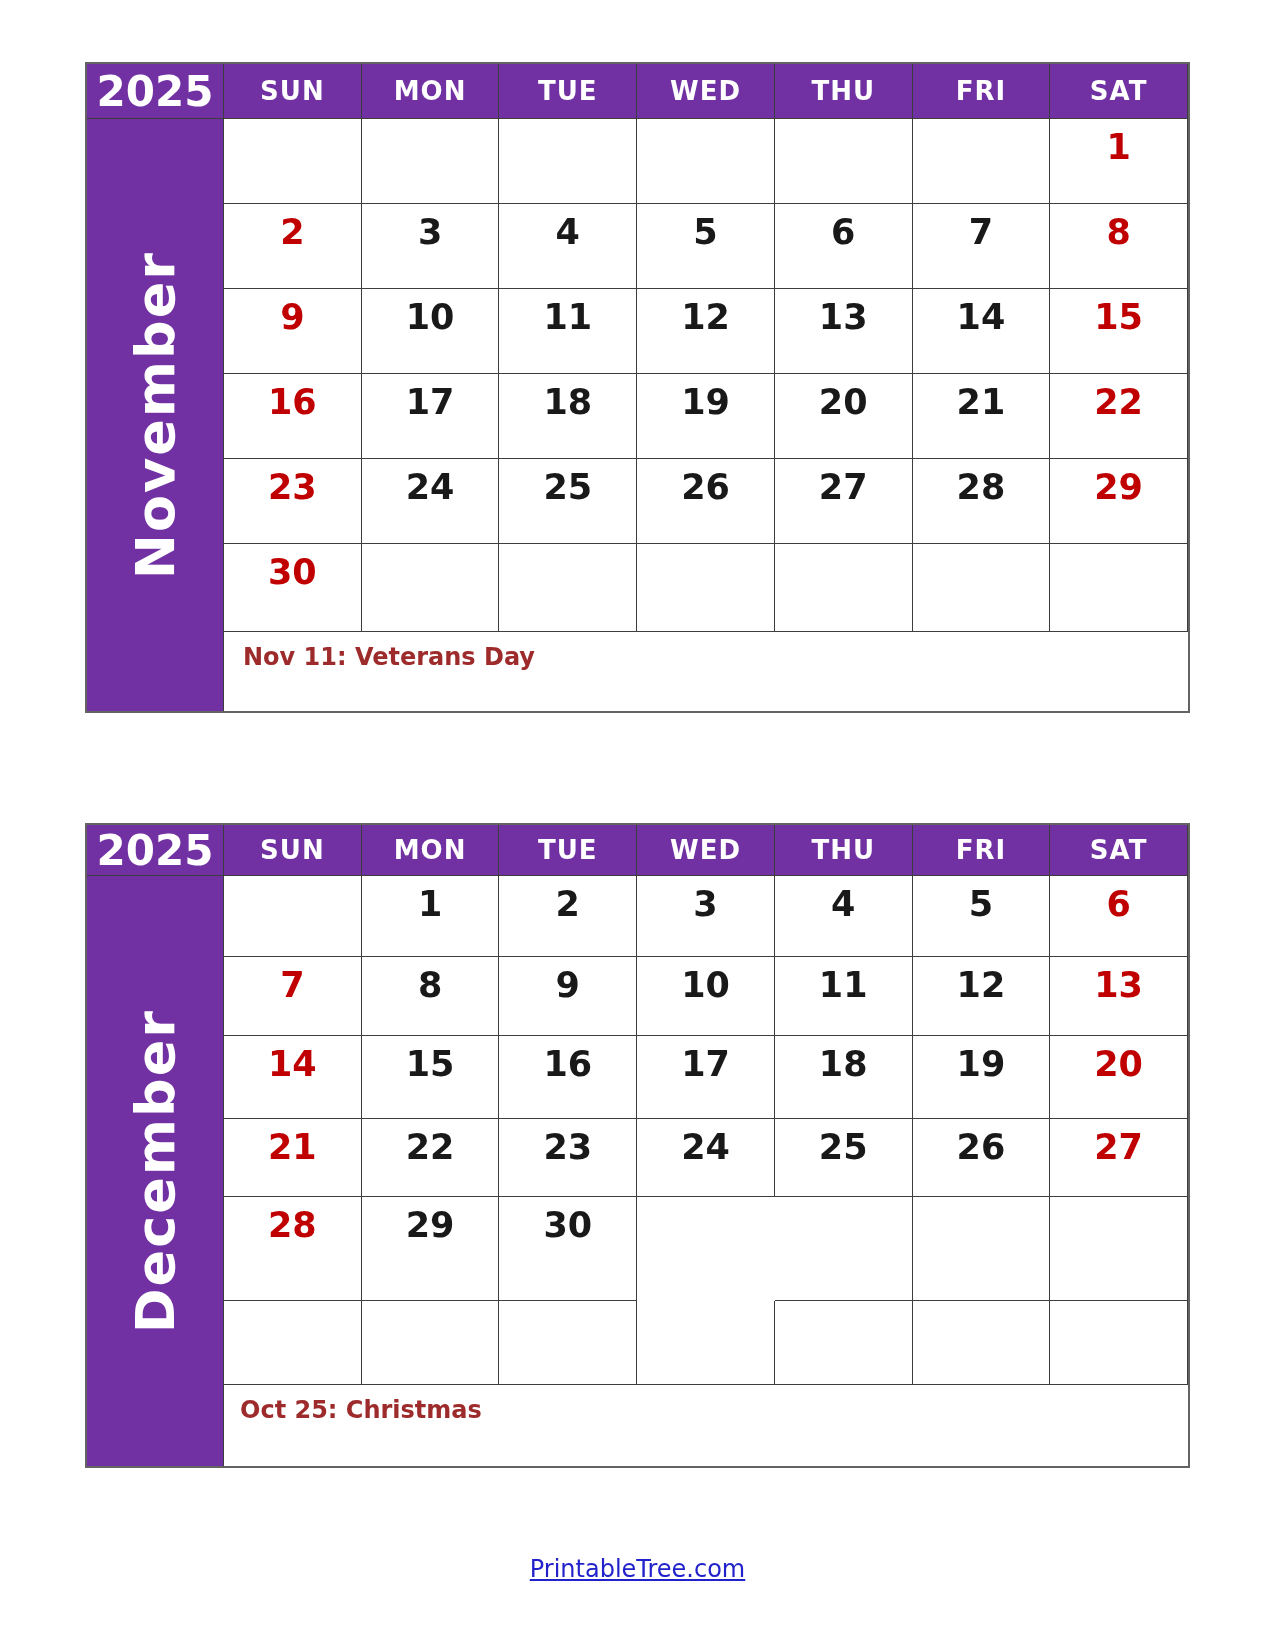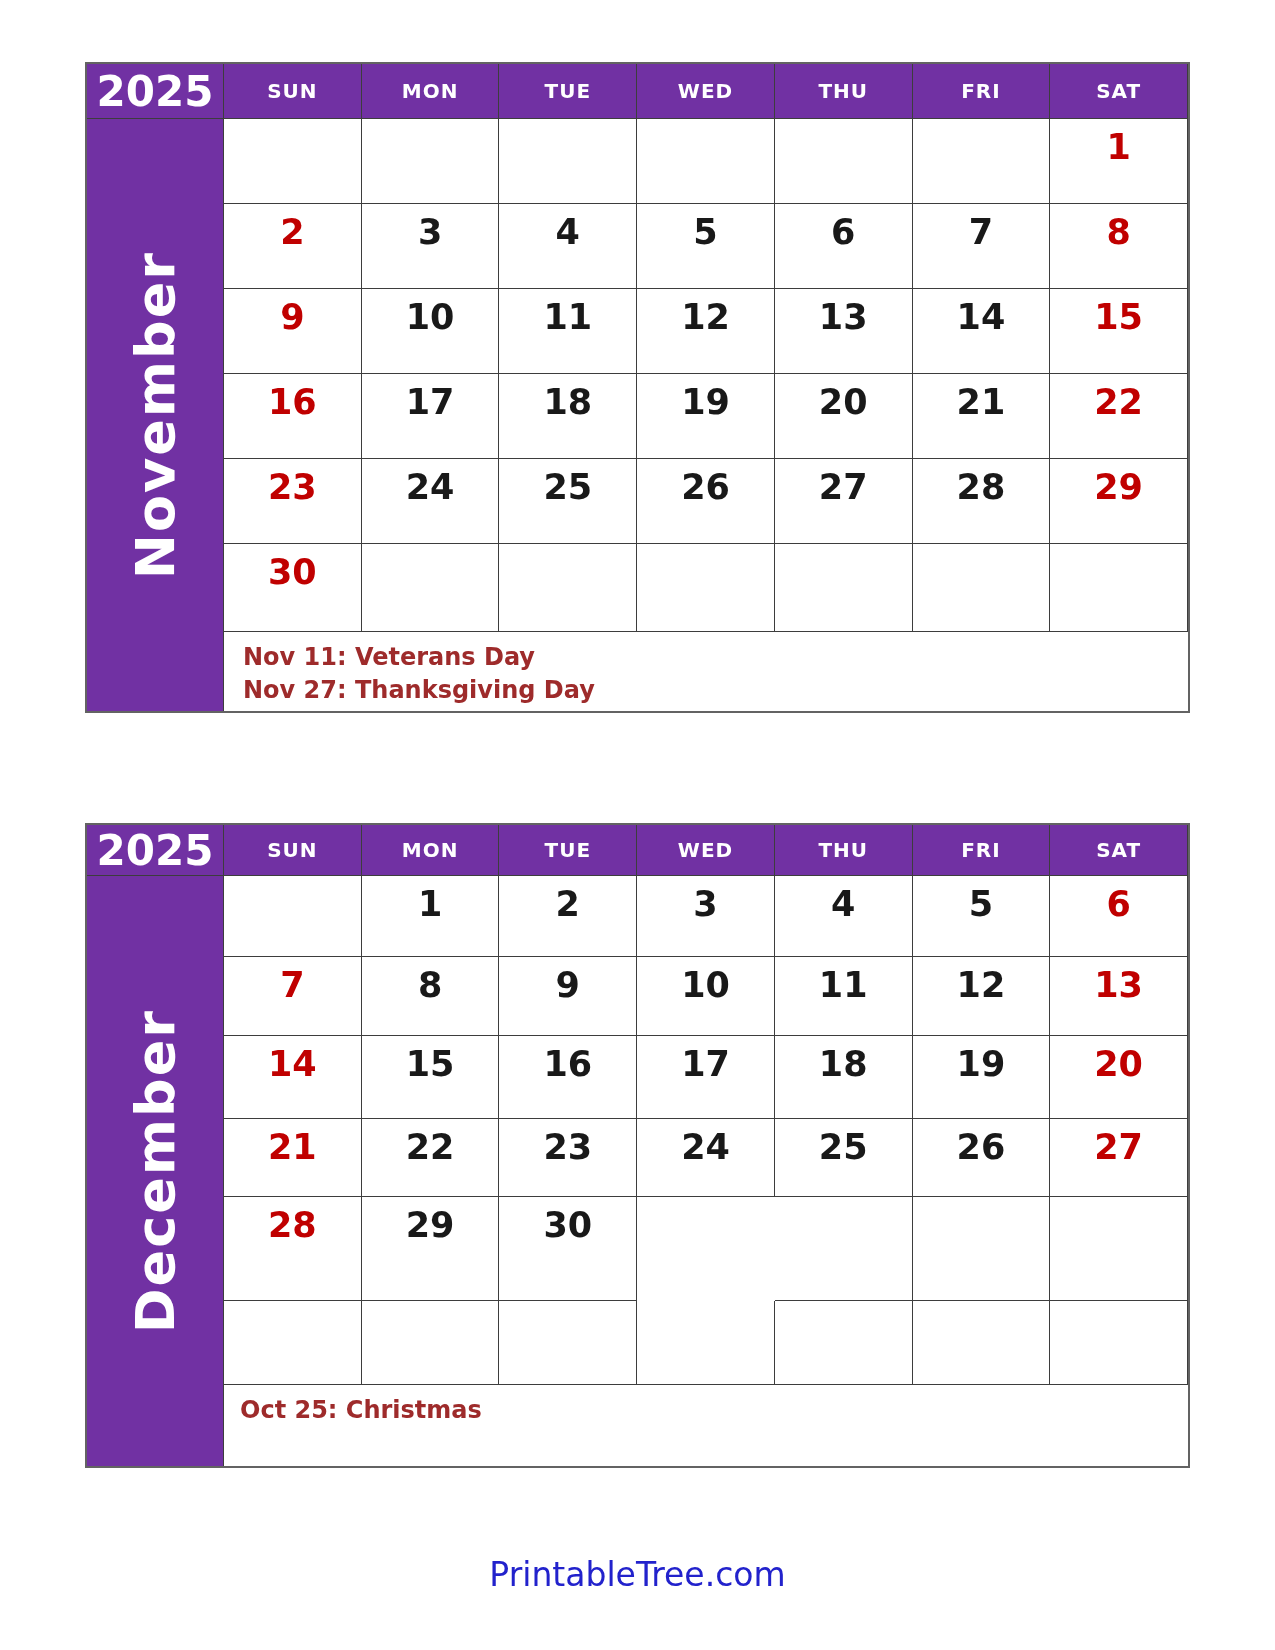--- a/index.html
+++ b/index.html
@@ -27,21 +27,21 @@
   .cal.dec{top:823px;height:645px;grid-template-rows:51px 81px 79px 83px 78px 104px 84px auto;}
   .year-cell{
     grid-column:1;grid-row:1;background:var(--purple);color:#fff;
     display:flex;align-items:center;justify-content:center;
     font-size:42px;font-weight:bold;
     border-right:1px solid var(--grid);border-bottom:1px solid var(--grid);
   }
   .hdr{
     grid-row:1;background:var(--purple);color:#fff;
     display:flex;align-items:center;justify-content:center;
-    font-size:20px;font-weight:bold;letter-spacing:1px;
+    font-size:26px;font-weight:bold;letter-spacing:1px;
     border-right:1px solid var(--grid);border-bottom:1px solid var(--grid);
   }
   .sidebar{
     grid-column:1;grid-row:2 / span 7;background:var(--purple);
     border-right:1px solid var(--grid);
     display:flex;align-items:center;justify-content:center;
   }
   .month-label{
     writing-mode:vertical-rl;transform:rotate(180deg);
     color:#fff;font-size:54px;font-weight:bold;letter-spacing:2px;
@@ -55,34 +55,33 @@
   .holiday-cell{
     grid-column:2 / span 7;background:#fff;
     display:flex;flex-direction:column;justify-content:flex-start;
     padding:9px 0 0 16px;
   }
   .holiday-line{
     color:var(--holiday);font-size:24px;font-weight:bold;line-height:1.38;
   }
   .footer{position:absolute;top:1555px;left:0;width:100%;text-align:center;}
   .footer-link{
-    color:var(--link);font-size:33px;cursor:pointer;
+    color:var(--link);font-size:24px;text-decoration:underline;cursor:pointer;
   }
 </style>
 </head>
 <body>
 
 <div class="cal nov">
   <div class="year-cell">2025</div>
   <div class="sidebar">
     <div class="month-label">November</div>
   </div>
   <div class="holiday-cell" style="grid-row: 8; padding-left: 19px;">
       <div class="holiday-line">Nov 11: Veterans Day</div>
-      <div class="holiday-line">Nov 27: Thanksgiving Day</div>
     </div>
 <div class="hdr" style="grid-area: 1 / 2;">SUN</div>
     <div class="hdr" style="grid-area: 1 / 3;">MON</div>
     <div class="hdr" style="grid-area: 1 / 4;">TUE</div>
     <div class="hdr" style="grid-area: 1 / 5;">WED</div>
     <div class="hdr" style="grid-area: 1 / 6;">THU</div>
     <div class="hdr" style="grid-area: 1 / 7;">FRI</div>
     <div class="hdr" style="grid-area: 1 / 8;">SAT</div>
     <div class="day weekend" style="grid-area: 2 / 2;"></div>
     <div class="day" style="grid-area: 2 / 3;"></div>

